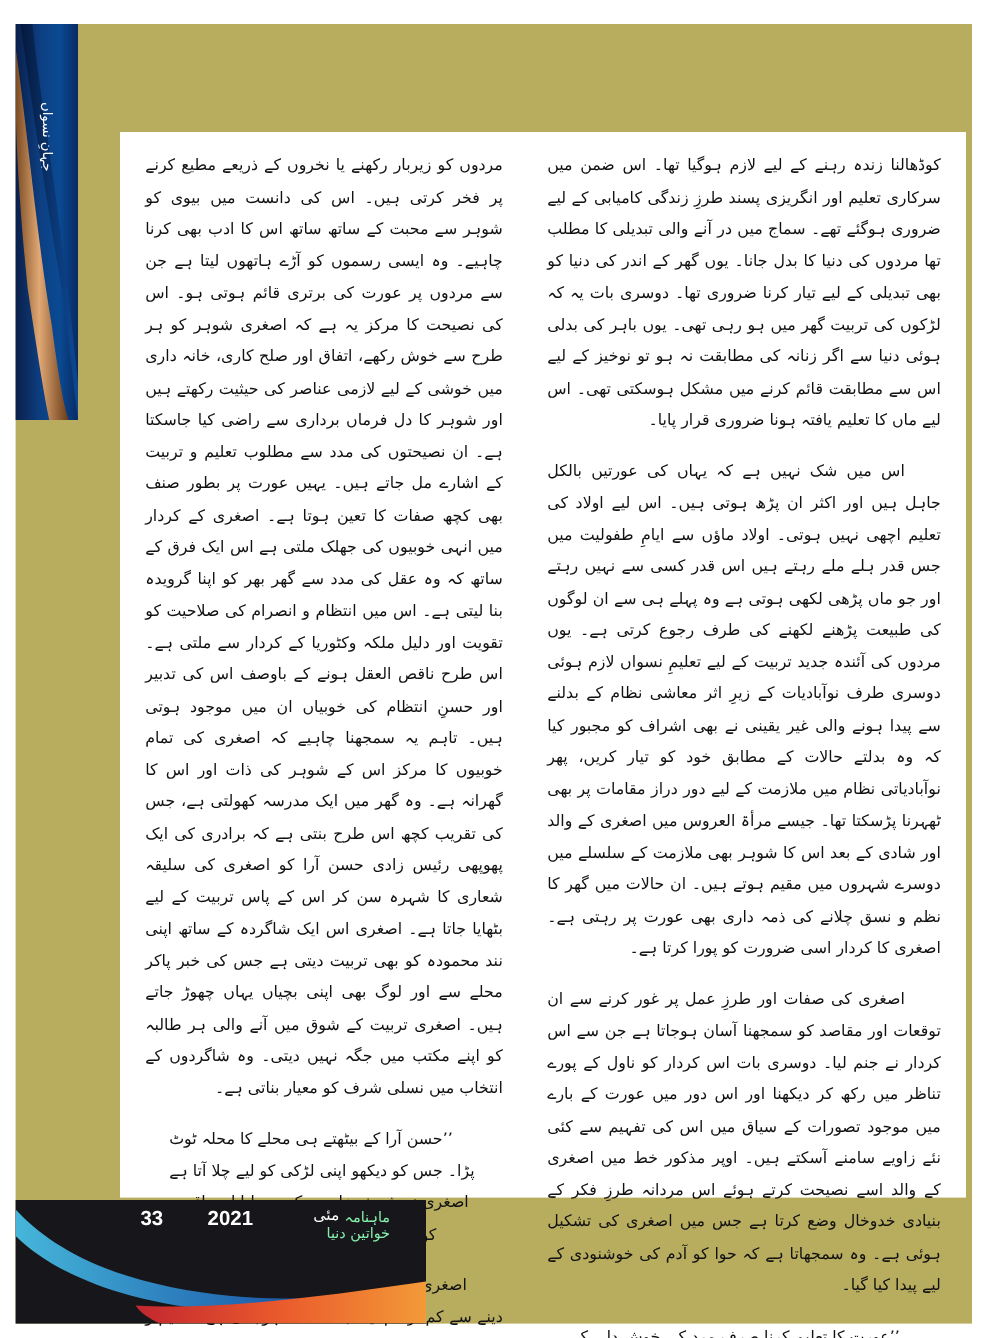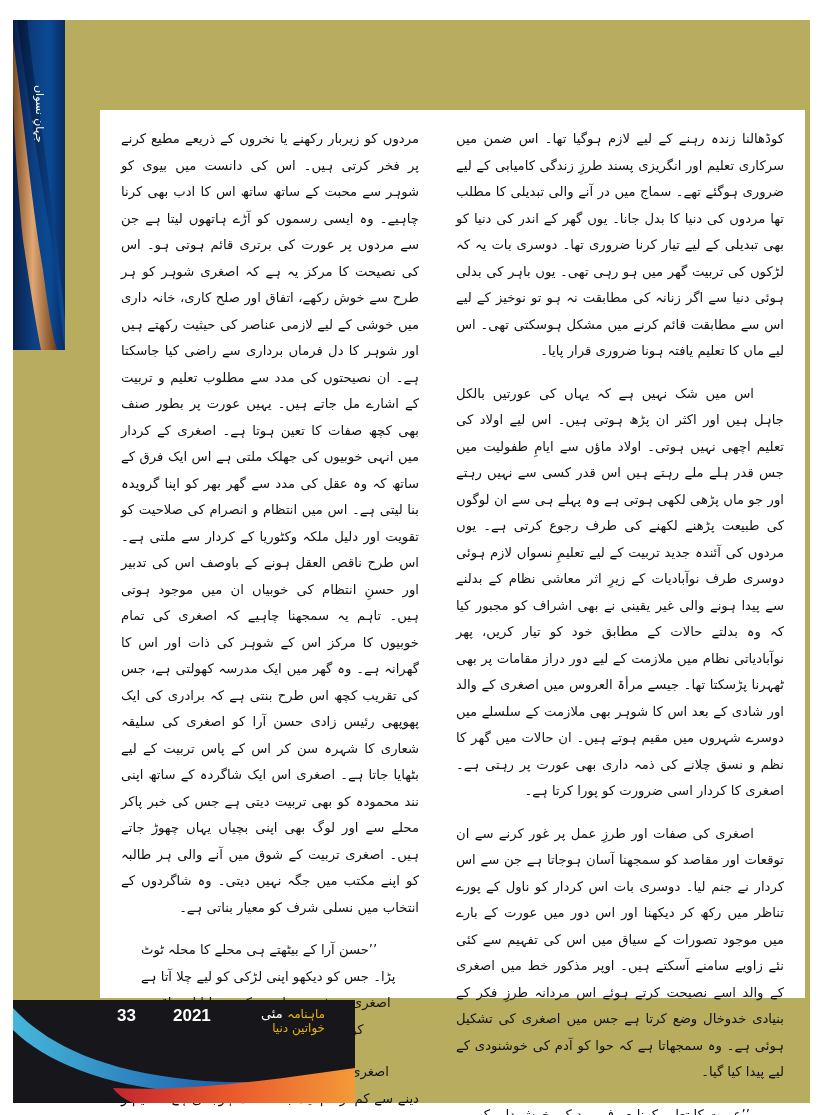--- a/index.html
+++ b/index.html
@@ -16,21 +16,21 @@
   .col p { margin:16px; }
   .col p.indent { text-indent:30px; }
   .col .quote { text-align:left; padding:0 20px; }
   .col .cite { font-size:11px; text-align:right; }
   .footer { position:absolute; left:13px; top:1000px; width:342px; height:103px; background:#17171b; overflow:hidden; }
   .footer svg { position:absolute; left:0; top:0; }
   .footer-row { position:absolute; top:6px; left:0; width:312px; height:26px; }
   .pg { position:absolute; left:104px; top:0; color:#ffffff; font-family:"Liberation Sans", sans-serif; font-weight:bold; font-size:17px; }
   .yr { position:absolute; left:160px; top:0; color:#ffffff; font-family:Liberation Sans, sans-serif; font-weight:bold; font-size:17px; }
   .mo { position:absolute; left:232px; top:0; color:#ffffff; font-size:13px; direction:rtl;margin-left:16px; }
-  .mag { position:absolute; left:258px; top:1px; color:#eab308; font-size:12px; direction:rtl; }
+  .mag { position:absolute; left:258px; top:1px; color:#86efac; font-size:12px; direction:rtl; }
 </style>
 </head>
 <body>
 
 <div class="page"></div>
 
 <div class="ribbon">
   <svg width="52" height="330" viewBox="0 0 52 330">
     <defs>
       <linearGradient id="cu" x1="0" y1="0" x2="1" y2="0">

